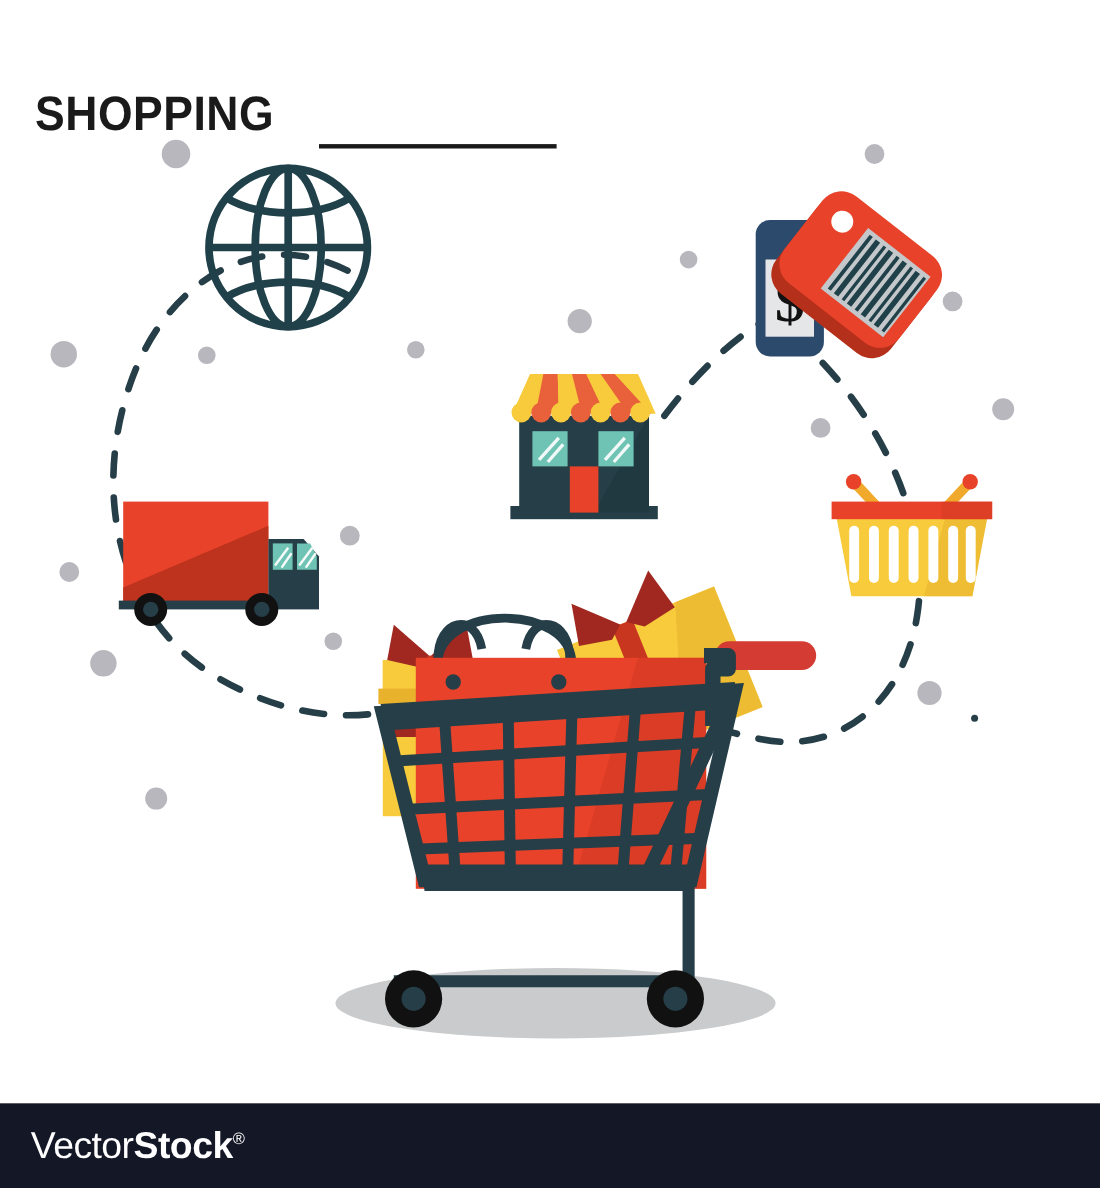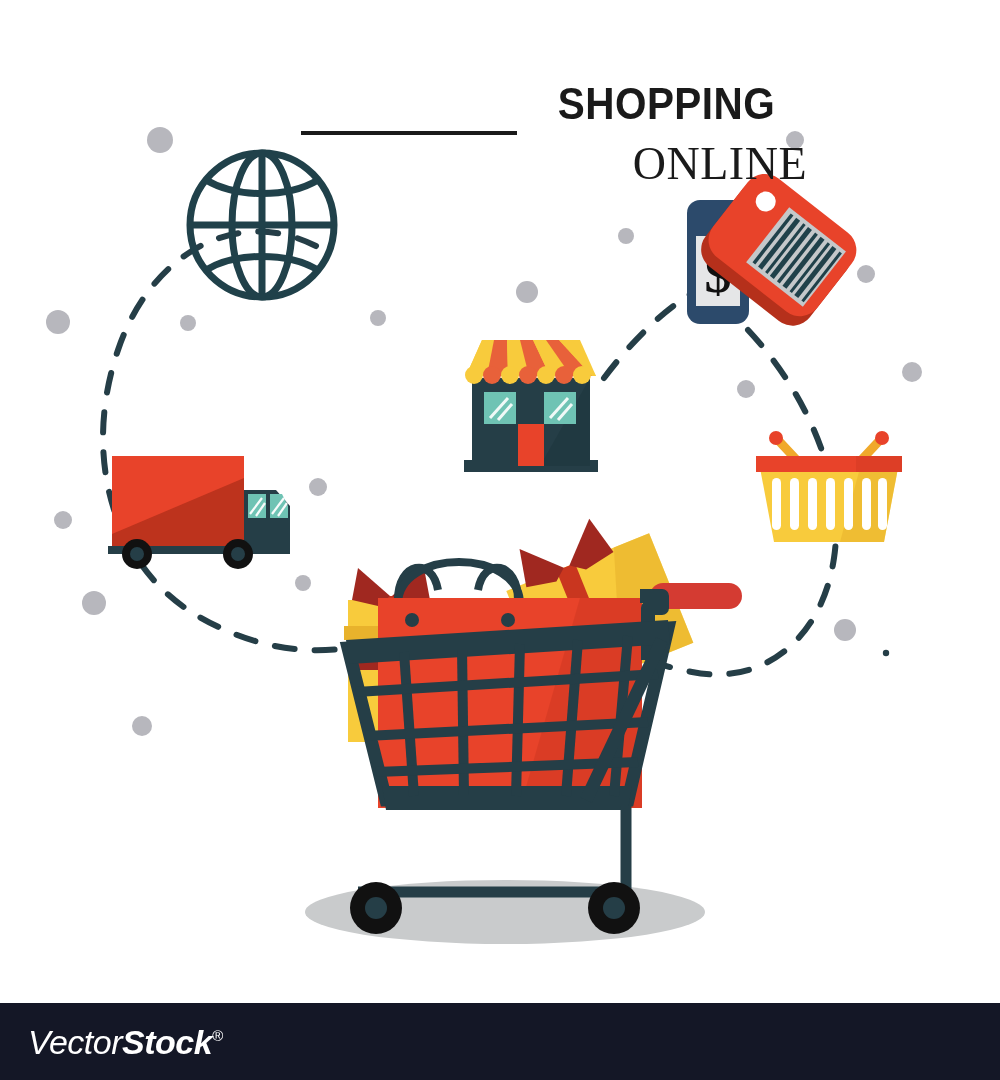--- a/index.html
+++ b/index.html
@@ -12,23 +12,23 @@
   }
   #stage {
     position:relative;
     width:1000px; height:1080px;
     background:#ffffff;
   }
 
   
   #title-block {
     position:absolute;
-    left:11px; top:82px;
+    left:0; top:82px;
     width:796px;
-    text-align:right;
+    text-align:left;
     user-select:none;
   }
   #title-line1, #title-line2 {
     display:block;
     color:#1a1a1a;
     line-height:1.0;
     letter-spacing:0.5px;
   }
   #title-line1 {
     font-family:"Liberation Sans", sans-serif;
@@ -59,21 +59,20 @@
     background:#141726;
     display:flex; align-items:center;
   }
   #wm-logo {
     position:absolute; left:28px; top:50%;
     transform:translateY(-50%);
     color:#ffffff;
     font-size:34px;
     letter-spacing:-0.5px;
     white-space:nowrap;
-    font-style:italic;
   }
   #wm-logo .vs-light { font-weight:300; }
   #wm-logo .vs-bold  { font-weight:700; }
   #wm-logo .vs-reg   { font-size:15px; vertical-align:super; font-weight:400; }
   #wm-url {
     position:absolute; right:28px; top:50%;
     transform:translateY(-50%);
     color:#ffffff;
     font-size:24px;
     letter-spacing:0px;
@@ -321,21 +320,20 @@
           <circle cx="614" cy="908" r="26" fill="#111111"></circle>
           <circle cx="614" cy="908" r="11" fill="#253E47"></circle>
         </g>
       </g>
     </g>
   </svg>
 
   <div id="title-block">
     <span id="title-line1">SHOPPING</span>
     <div id="title-rule"></div>
-    <span id="title-line2">ONLINE</span>
   </div>
 
   <div id="watermark-bar">
     <div id="wm-logo">
       <span class="vs-light">Vector</span><span class="vs-bold">Stock</span><span class="vs-reg">®</span>
     </div>
   </div>
 
 </div>
 

